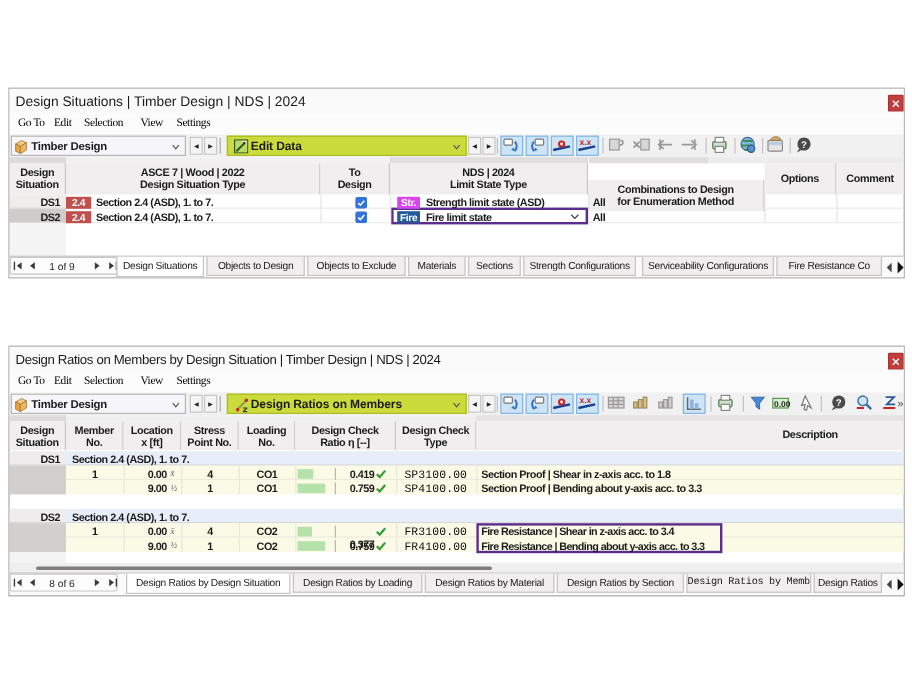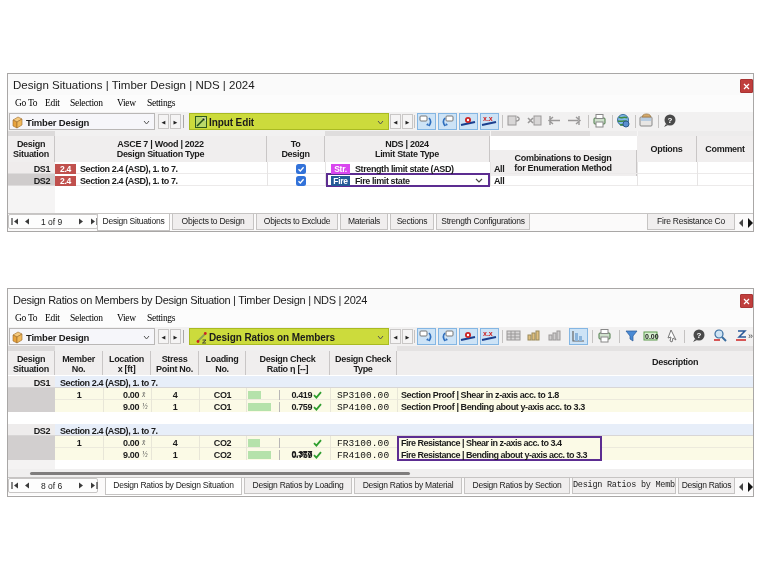--- a/index.html
+++ b/index.html
@@ -66,21 +66,21 @@
     </div>
     <div class="navbtn" style="left:150px;">◀</div>
     <div class="navbtn" style="left:162px;">▶</div>
     <div class="sep" style="left:175px; background:#a9a7a6;"></div>
     <div class="gdrop">
       <svg class="abs" style="left:5px;top:2px;" width="12" height="12" viewBox="0 0 12 12">
           <rect x="0.5" y="0.5" width="11" height="11" fill="#b9d96a" stroke="#2f5a1f" stroke-width="1"></rect>
           <path d="M2 10 L10 2" stroke="#27511a" stroke-width="1.6"></path>
           <path d="M7 2 H10 V5" stroke="#e9f4d2" stroke-width="1"></path>
         </svg>
-      <span class="lbl">Input Edit</span>
+      <span class="lbl">Edit Data</span>
         <svg class="chev2" width="7" height="5" viewBox="0 0 7 5">
           <path d="M1 1 L3.5 4 L6 1" stroke="#555" stroke-width="1" fill="none"></path>
         </svg>
     </div>
     <div class="navbtn" style="left:382px;">◀</div>
     <div class="navbtn" style="left:394px;">▶</div>
     <div class="sep" style="left:406px;"></div>
     <div class="tbtn on" style="left:409px;"><svg width="17" height="15" viewBox="0 0 17 15">
           <rect x="2" y="2" width="7" height="5" rx="1" fill="#fff" stroke="#777"></rect>
           <path d="M11 4 C13 6 13 9 11 12" stroke="#2f6fbe" stroke-width="1.6" fill="none"></path>
@@ -209,20 +209,21 @@
     <svg class="abs" style="left:82px;top:4px;" width="8" height="7" viewBox="0 0 8 7">
         <path d="M1 0.5 L5 3.5 L1 6.5 Z" fill="#3a3a3a"></path>
         <path d="M7 0 V7" stroke="#3a3a3a" stroke-width="1.2"></path>
       </svg>
     <div class="tab active" style="left:89px; width:73px;">Design Situations</div>
     <div class="tab" style="left:164px; width:82px;">Objects to Design</div>
     <div class="tab" style="left:248px; width:82px;">Objects to Exclude</div>
     <div class="tab" style="left:332px; width:48px;">Materials</div>
     <div class="tab" style="left:382px; width:44px;">Sections</div>
     <div class="tab" style="left:428px; width:94px;">Strength Configurations</div>
+    <div class="tab" style="left:527px; width:110px;">Serviceability Configurations</div>
     <div class="tab" style="left:639px; width:88px;">Fire Resistance Co</div>
     <svg class="abs" style="left:730px;top:5px;" width="6" height="8" viewBox="0 0 6 8">
         <path d="M5 0 L1 4 L5 8 Z" fill="#444"></path>
       </svg>
     <svg class="abs" style="left:739px;top:4px;" width="7" height="10" viewBox="0 0 7 10">
         <path d="M1 0 L6 5 L1 10 Z" fill="#111"></path>
       </svg>
   </div>
 </div>
 

